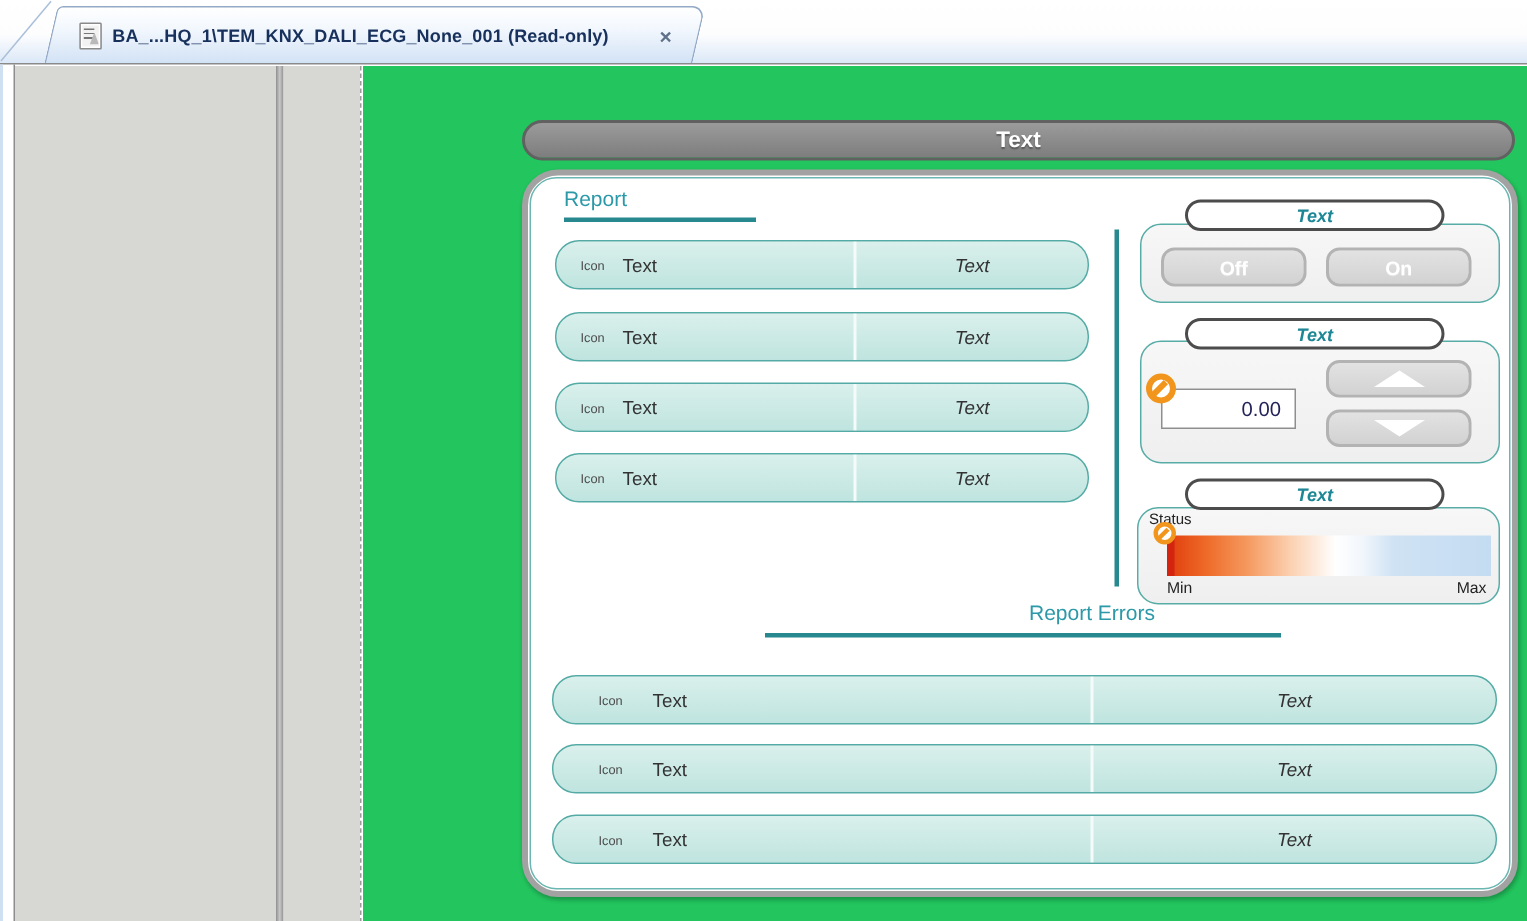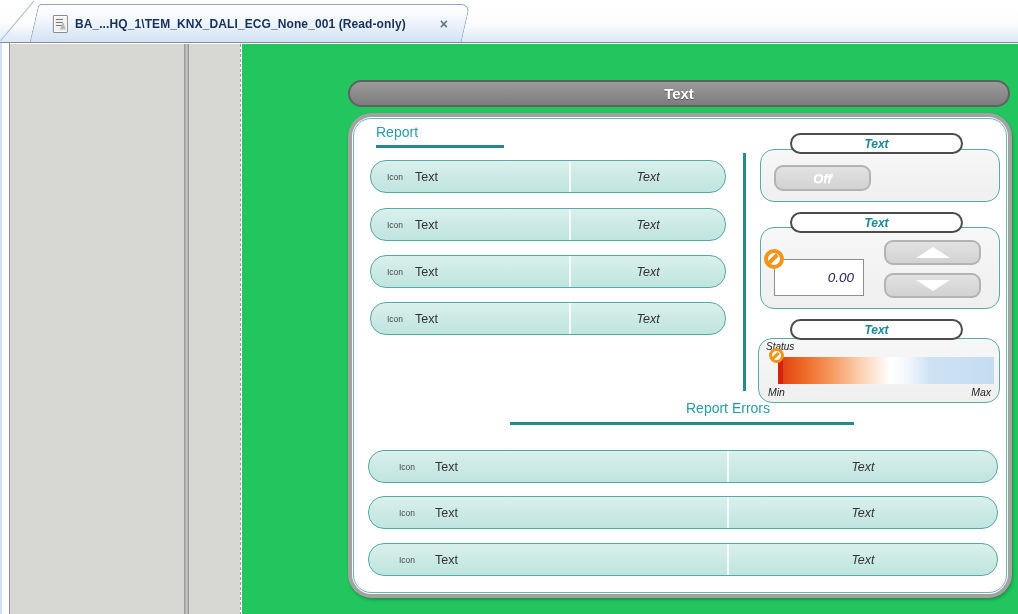--- a/index.html
+++ b/index.html
@@ -135,34 +135,34 @@
   
   .teal-vline{position:absolute;left:391px;top:36px;width:3px;height:238px;background:#27898f;}
   .group-label{
     position:absolute;width:173px;height:21px;background:#ffffff;
     border:2px solid #4c4c4c;border-radius:11px;box-sizing:border-box;
     display:flex;align-items:center;justify-content:center;z-index:3;
   }
   .group-label span{font-size:12px;font-style:italic;font-weight:bold;color:#1d8796;}
   .group-box{
     position:absolute;background:linear-gradient(180deg,#f7f7f7,#efefef);
-    border:1px solid #57aca6;border-radius:14px;box-sizing:border-box;z-index:1;font-style:italic;
+    border:1px solid #57aca6;border-radius:14px;box-sizing:border-box;z-index:1;
   }
   .gbtn{
     position:absolute;width:97px;height:26px;
     background:linear-gradient(180deg,#e2e2e2,#d2d2d2);
     border:2px solid #b3b3b3;border-radius:9px;box-sizing:border-box;
     display:flex;align-items:center;justify-content:center;cursor:pointer;
   }
   .gbtn span{color:#ffffff;font-size:13px;font-weight:bold;text-shadow:0 1px 0 rgba(255,255,255,.4);}
   .tri-up,.tri-down{width:0;height:0;border-left:17px solid transparent;border-right:17px solid transparent;}
   .tri-up{border-bottom:11px solid #ffffff;}
   .tri-down{border-top:11px solid #ffffff;}
   .num-input{
-    position:absolute;left:13px;top:31px;width:90px;height:37px;
+    position:absolute;left:13px;top:31px;width:90px;height:27px;
     background:#ffffff;border:1px solid #8f8f8f;box-sizing:border-box;
     display:flex;align-items:center;justify-content:flex-end;padding-right:9px;
   }
   .num-input span{font-size:13.5px;color:#23235a;}
   .no-entry{
     position:absolute;border-radius:50%;background:#ffffff;box-sizing:border-box;
     border:4px solid #f2951d;z-index:4;
   }
   .no-entry::after{
     content:"";position:absolute;left:-1px;top:50%;width:100%;height:4px;
@@ -170,21 +170,21 @@
   }
   .ne-lg{left:3px;top:21px;width:20px;height:20px;}
   .ne-sm{left:10px;top:9px;width:15px;height:15px;border-width:3px;}
   .ne-sm::after{height:3px;}
   .scale-value{position:absolute;left:7px;top:2px;font-size:10px;color:#222222;}
   .scale-bar{
     position:absolute;left:19px;top:18px;width:216px;height:27px;
     background:linear-gradient(90deg,#e03c0c 0%,#ee6a28 12%,#f59a60 25%,#fbd0b0 38%,#ffffff 52%,#f2f7fc 60%,#cfe2f4 70%,#c4dcf1 100%);
   }
   .scale-marker{position:absolute;left:0;top:0;width:5px;height:100%;background:#d42410;}
-  .scale-min{position:absolute;left:9px;top:47px;font-size:10.5px;color:#222222;}
+  .scale-min{position:absolute;left:19px;top:47px;font-size:10.5px;color:#222222;}
   .scale-max{position:absolute;right:8px;top:47px;font-size:10.5px;color:#222222;}
 </style>
 </head>
 <body>
 
 <div class="tabbar">
   <div class="well-slant"></div>
   <div class="tab">
     <div class="tab-content">
       <span class="doc-icon"></span>
@@ -253,20 +253,23 @@
 
         <div class="teal-vline"></div>
 
         <div class="group-label" style="left:438px;top:16px">
           <span>Text</span>
         </div>
         <div class="group-box" style="left:408px;top:32px;width:240px;height:53px">
           <div class="gbtn" style="left:13px;top:15px">
             <span>Off</span>
           </div>
+          <div class="gbtn" style="left:123px;top:15px">
+            <span>On</span>
+          </div>
         </div>
 
         <div class="group-label" style="left:438px;top:95px">
           <span>Text</span>
         </div>
         <div class="group-box" style="left:408px;top:110px;width:240px;height:82px">
           <div class="no-entry ne-lg"></div>
           <div class="num-input">
             <span>0.00</span>
           </div>

